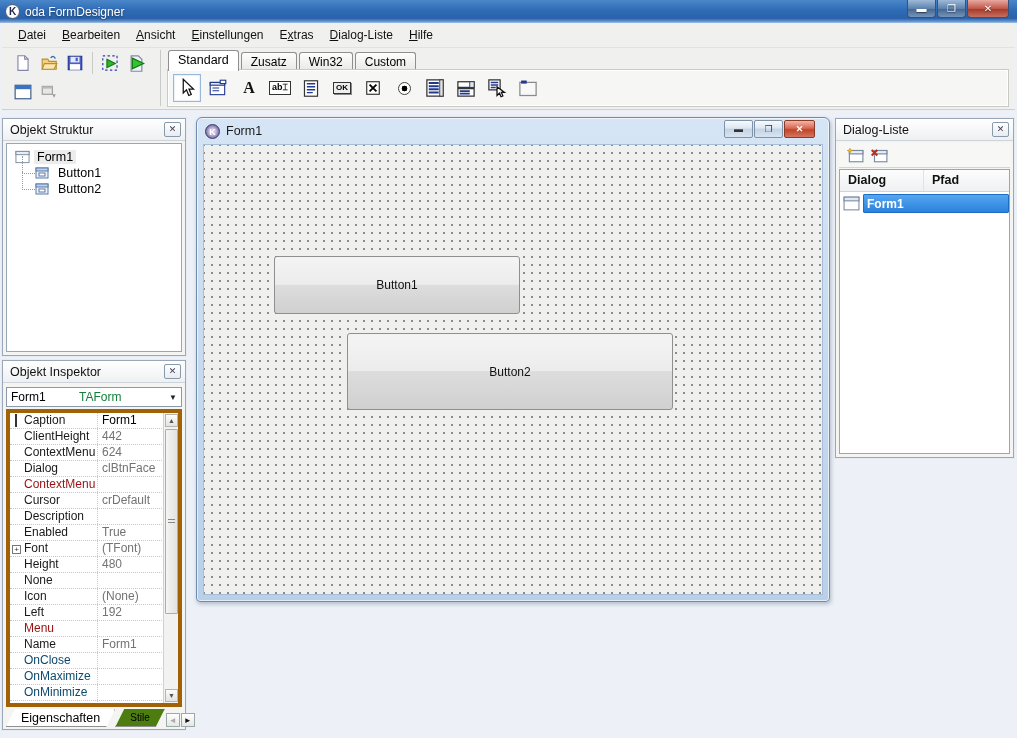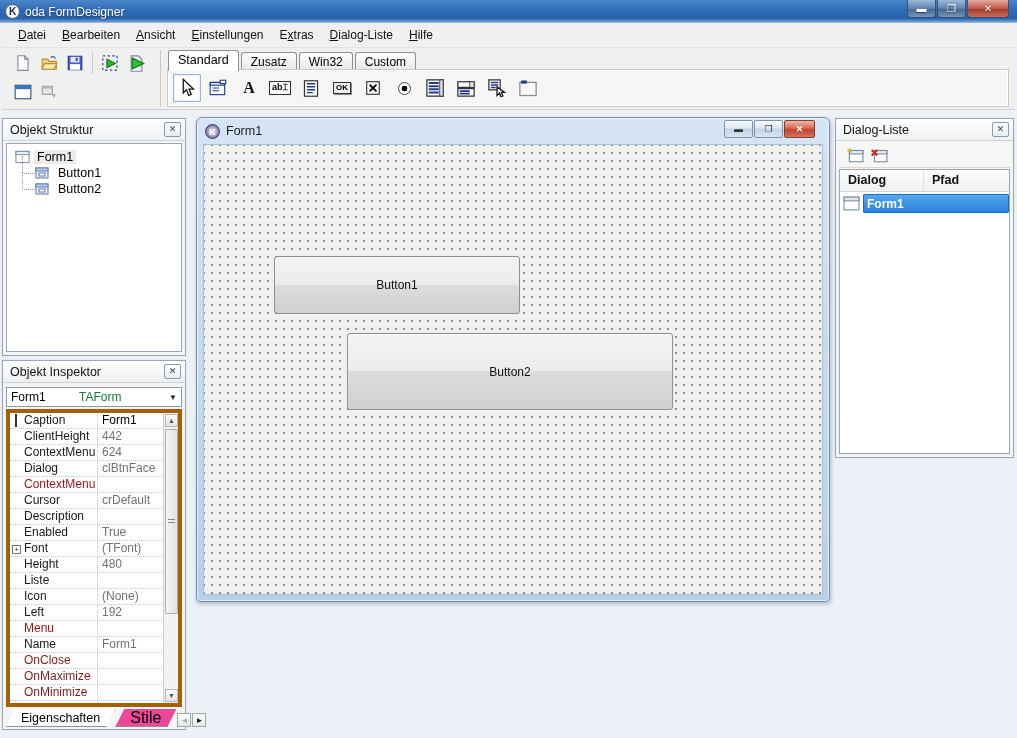--- a/index.html
+++ b/index.html
@@ -69,34 +69,34 @@
   .oi-combo { position:absolute; left:3px; top:26px; right:3px; height:20px; background:#fff; border:1px solid #8c99a8;
     display:flex; align-items:center; padding:0 4px; }
   .oi-combo .oname { color:#000; }
   .oi-combo .otype { color:#15803d; position:absolute; left:72px; }
   .oi-combo .arrow { margin-left:auto; font-size:8px; color:#222; }
   .oi-grid { position:absolute; left:3px; top:48px; right:3px; bottom:22px; background:#fff; border:4px solid #a16207; overflow:hidden; }
   .oi-row { display:flex; height:16px; border-bottom:1px dotted #c8c8c8; position:relative; }
   .oi-name { width:88px; padding-left:14px; border-right:1px dotted #c8c8c8; color:#1a1a1a; line-height:15px; font-size:12px; overflow:hidden; white-space:nowrap; }
   .oi-val { flex:1; padding-left:4px; color:#737373; line-height:15px; font-size:12px; overflow:hidden; white-space:nowrap; }
   .oi-row.red .oi-name { color:#9b1111; }
-  .oi-row.green .oi-name { color:#7f1d1d; }
+  .oi-row.green .oi-name { color:#0c4a6e; }
   .oi-row.sel:before { content:""; position:absolute; left:5px; top:1px; width:2px; height:13px; background:#333; }
   .oi-row.sel .oi-val { color:#000; }
   .expbox { position:absolute; left:2px; top:4px; width:9px; height:9px; border:1px solid #777; background:#fff;
     font-size:8px; line-height:7px; text-align:center; color:#333; }
   .oi-scroll { position:absolute; right:0; top:0; width:15px; bottom:0; background:#f2f2f0; border-left:1px solid #d0d0d0; }
   .sb-btn { position:absolute; left:1px; width:13px; height:13px; background:linear-gradient(#fdfdfd,#e3e3e1); border:1px solid #b5b5b3;
     font-size:7px; text-align:center; line-height:12px; color:#555; }
   .sb-thumb { position:absolute; left:1px; width:13px; background:linear-gradient(90deg,#f5f5f4,#e2e2e0); border:1px solid #adadab; border-radius:1px; }
   .sb-grip { position:absolute; left:2px; right:2px; top:50%; height:6px; margin-top:-3px;
     background:repeating-linear-gradient(#888 0 1px, transparent 1px 3px); }
   .oi-tabs { position:absolute; left:3px; right:3px; bottom:2px; height:19px; display:flex; align-items:flex-end; background:#f4f4f2; }
   .oi-tab { height:18px; line-height:17px; padding:0 14px; border:1px solid #8f8f8f; border-top:none;
-    clip-path:polygon(9px 0, 100% 0, calc(100% - 9px) 100%, 0 100%); background:#ec4899; font-size:16px; }
+    clip-path:polygon(9px 0, 100% 0, calc(100% - 9px) 100%, 0 100%); background:#4d7c0f; font-size:10px; }
   .oi-tab.active { background:#fff; font-size:12.5px; border-top:1px solid #fff; }
   .oi-tab-arrows { margin-left:auto; display:flex; }
   .oi-arrow { width:14px; height:14px; border:1px solid #9aa; background:linear-gradient(#fff,#e6e6e4);
     font-size:8px; text-align:center; line-height:13px; margin-left:1px; }
   .oi-arrow.dis { color:#aaa; } .oi-arrow.en { color:#111; }
 
   
   .designer { position:absolute; left:196px; top:117px; width:634px; height:485px;
     border:1px solid #6e8cae; border-radius:6px 6px 4px 4px;
     background:linear-gradient(#d6e5f5,#b9d0ea); box-shadow:inset 0 0 0 1px rgba(255,255,255,.6), 1px 2px 4px rgba(60,80,110,.35); }
@@ -399,21 +399,21 @@
     <div class="oi-row">
         <span class="expbox">+</span>
         <div class="oi-name">Font</div>
         <div class="oi-val">(TFont)</div>
       </div>
     <div class="oi-row">
         <div class="oi-name">Height</div>
         <div class="oi-val">480</div>
       </div>
     <div class="oi-row">
-        <div class="oi-name">Liste</div>
+        <div class="oi-name">None</div>
         <div class="oi-val"></div>
       </div>
     <div class="oi-row">
         <div class="oi-name">Icon</div>
         <div class="oi-val">(None)</div>
       </div>
     <div class="oi-row">
         <div class="oi-name">Left</div>
         <div class="oi-val">192</div>
       </div>

